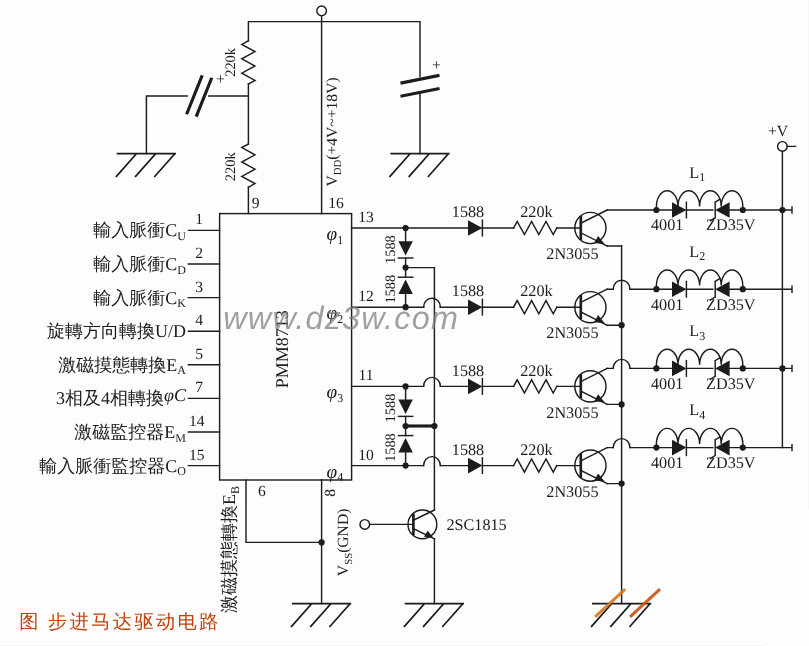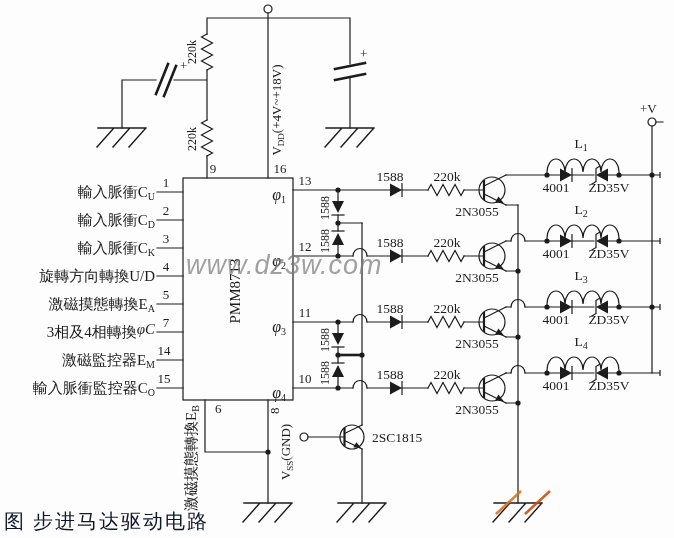--- a/index.html
+++ b/index.html
@@ -9,21 +9,21 @@
   .w{stroke:#1c1c1c;stroke-width:1.2;fill:none;stroke-linecap:square;}
   .f{fill:#1c1c1c;stroke:none;}
   text{fill:#1c1c1c;stroke:none;font-family:"Liberation Serif","DejaVu Serif",serif;}
   .cjk{font-size:15px;letter-spacing:0;}
   .num{font-size:13px;}
   .cmp{font-size:13.5px;}
   .rot{font-size:12px;}
   .phi{font-size:16px;font-style:italic;}
   #watermark{position:absolute;left:186px;top:250px;font-family:"Liberation Sans","DejaVu Sans",sans-serif;
              font-style:italic;font-size:27px;color:#7d7d7d;opacity:.72;letter-spacing:1px;z-index:5;}
-  #caption{position:absolute;left:4px;top:508px;font-size:20px;color:#0f172a;letter-spacing:2px;z-index:5;}
+  #caption{position:absolute;left:16px;top:508px;font-size:16px;color:#c2410c;letter-spacing:2px;z-index:5;}
   #siteurl{position:absolute;left:497px;top:509px;font-family:"Liberation Sans","DejaVu Sans",sans-serif;
            font-weight:bold;font-size:14px;color:#3c5fa8;letter-spacing:.3px;z-index:6;}
 </style>
 </head>
 <body>
 
 <div id="stage">
 
 <svg width="674" height="538" viewBox="0 0 674 538">
   <defs>

